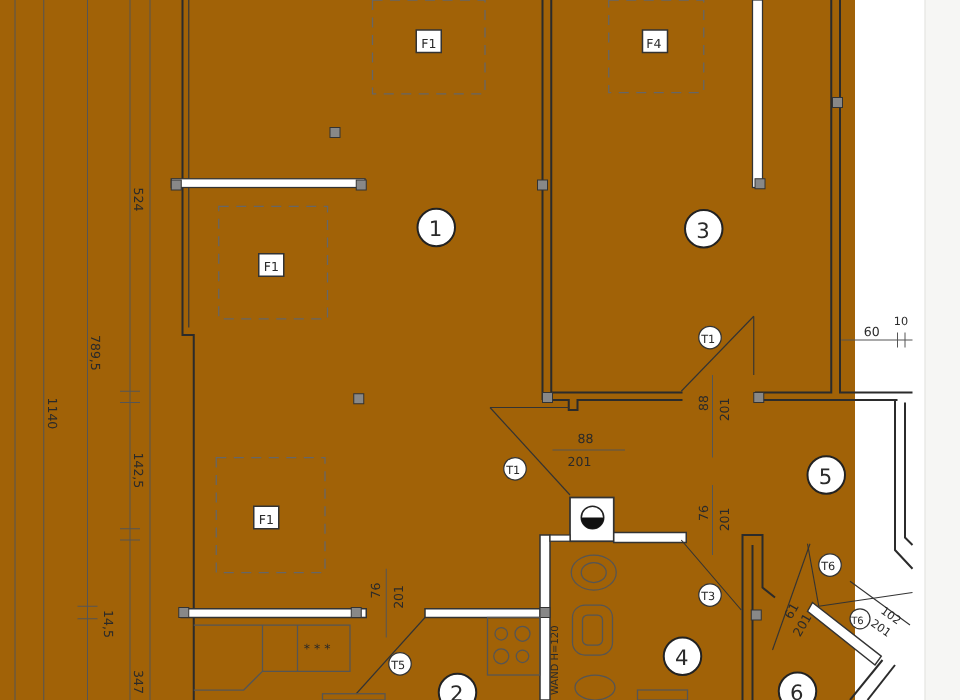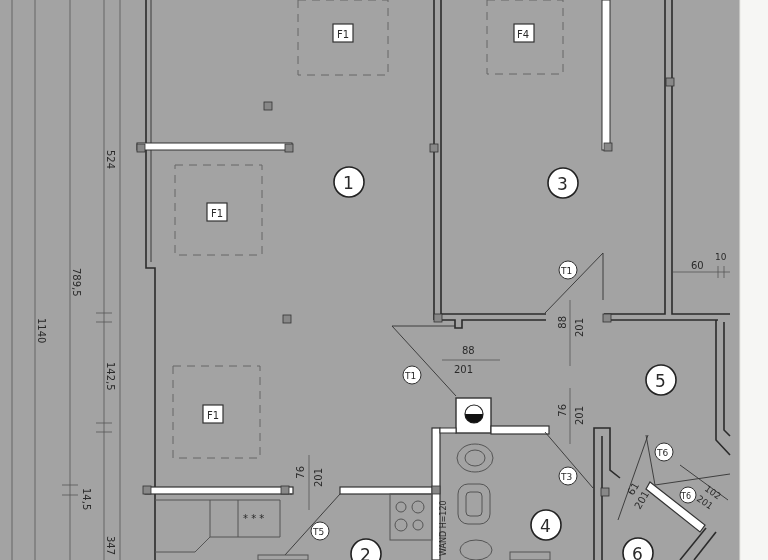--- a/index.html
+++ b/index.html
@@ -1,17 +1,17 @@
 <!DOCTYPE html>
 <html><head>
   <meta charset="utf-8">
   <style>
     html, body { margin: 0; padding: 0; background: #ffffff; }
     body { width: 768px; height: 560px; overflow: hidden; position: relative; font-family: "DejaVu Sans", sans-serif; }
-    #plan { position: absolute; left: 0; top: 0; width: 768px; height: 560px; background: #a3a3a3; }
+    #plan { position: absolute; left: 0; top: 0; width: 684px; height: 560px; background: #a16207; }
     svg text { font-family: "DejaVu Sans", sans-serif; fill: #2a2a2a; }
     .wall { stroke: #2b2b2b; stroke-width: 1.6; fill: none; }
     .wall-thin { stroke: #3a3a3a; stroke-width: 1; fill: none; }
     .dim { stroke: #555; stroke-width: 0.8; fill: none; }
     .dash { stroke: #666; stroke-width: 1; fill: none; stroke-dasharray: 8 6; }
     .door { stroke: #333; stroke-width: 0.9; fill: none; }
     .room-circle { stroke: #222; stroke-width: 1.6; fill: #fff; }
     .tag-circle { stroke: #333; stroke-width: 1; fill: #fff; }
     .pillar { fill: #888; stroke: #333; stroke-width: 0.8; }
     .fixture { stroke: #555; stroke-width: 1; fill: none; }

